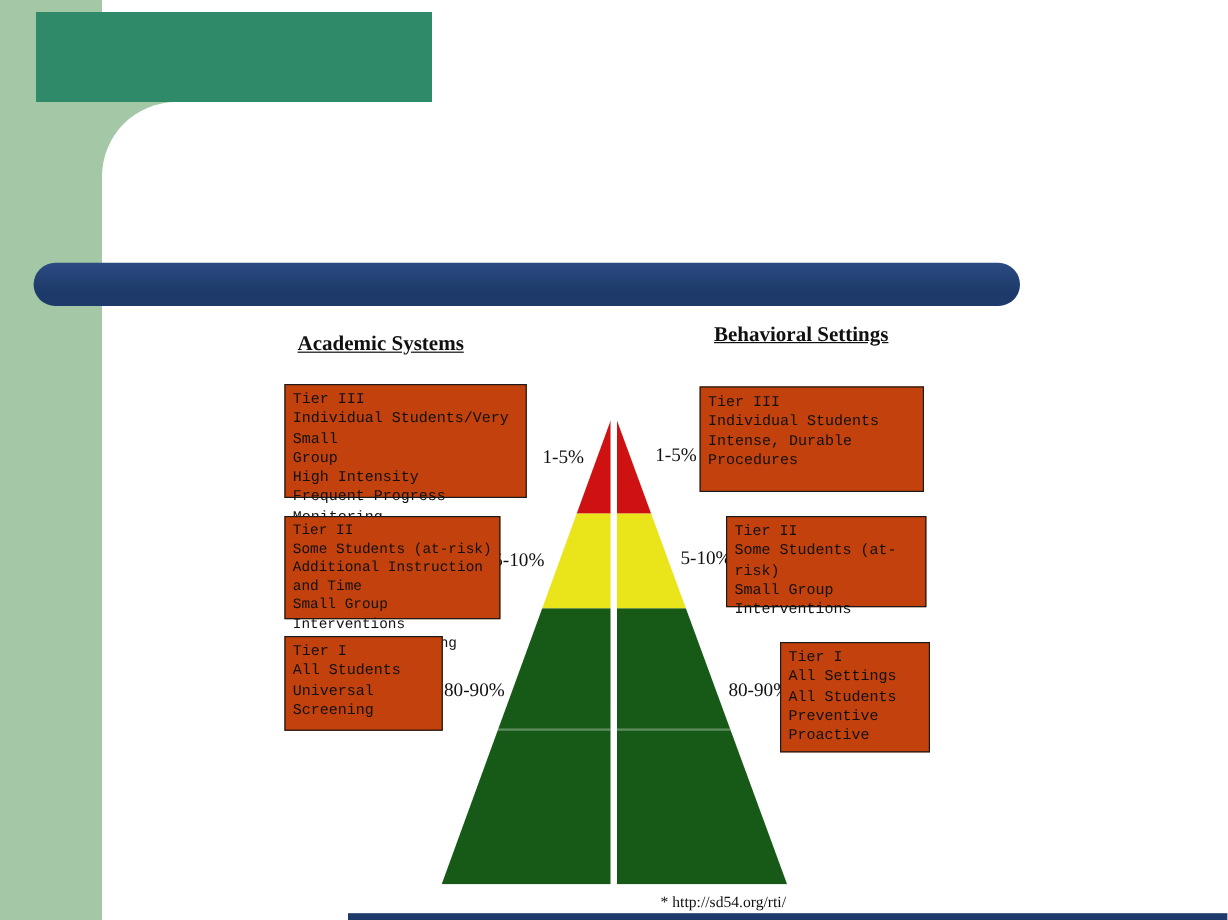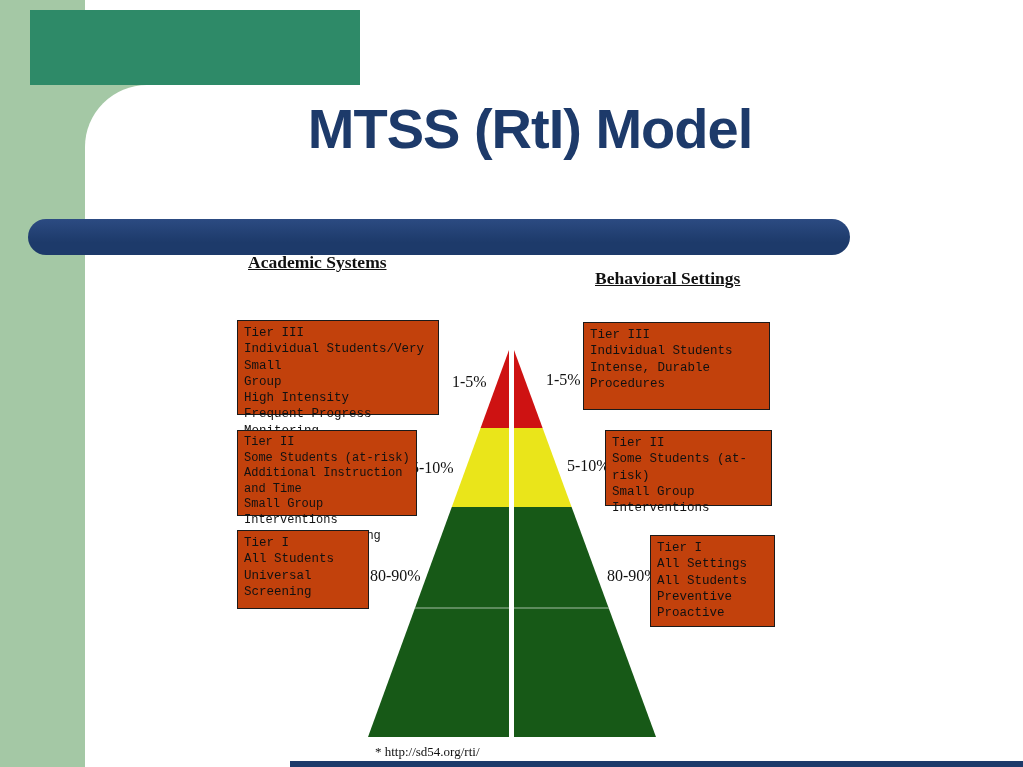--- a/index.html
+++ b/index.html
@@ -15,21 +15,21 @@
   .teal-block { position:absolute; left:30px; top:10px; width:330px; height:75px; background:#2E8A68; }
   .navy-bar { position:absolute; left:28px; top:219px; width:822px; height:36px;
               background:linear-gradient(#2c4b82,#1D3A6A 65%); border-radius:18px; }
   .bottom-line { position:absolute; left:290px; top:761px; width:733px; height:6px; background:#1D3A6A; }
 
   .slide-title { position:absolute; left:120px; top:96px; width:820px; text-align:center;
                  font-family:"Liberation Sans", sans-serif; font-weight:bold; font-size:56px;
                  letter-spacing:-1px; color:#1D3A6A; }
 
   .hdr { position:absolute; font-weight:bold; font-size:17.5px; text-decoration:underline; color:#111; }
-  #hdr-academic { left:248px; top:252px; }
+  #hdr-academic { left:248px; top:276px; }
   #hdr-behavioral { left:595px; top:268px; }
 
   
   .pyr-half { position:absolute; top:350px; height:387px; }
   #pyr-left  { left:368px; width:141px; clip-path:polygon(100% 0, 100% 100%, 0 100%); }
   #pyr-right { left:514px; width:142px; clip-path:polygon(0 0, 100% 100%, 0 100%); }
   .stripe { position:absolute; left:0; right:0; }
   .s-red    { top:0;     height:78px;  background:#CE1212; }
   .s-yellow { top:78px;  height:79px;  background:#EAE51A; }
   .s-green  { top:157px; height:230px; background:#175917; }
@@ -45,34 +45,33 @@
 
   .box { position:absolute; background:#c2410c; border:1px solid #1a1a1a; color:#111;
          font-size:12px; line-height:1.3; padding:4px 6px; white-space:pre-line;font-family:Liberation Mono, monospace; }
   #box-a3 { left:237px; top:320px; width:202px; height:95px; font-size:12.5px; }
   #box-a2 { left:237px; top:430px; width:180px; height:86px; }
   #box-a1 { left:237px; top:530px; width:132px; height:79px; font-size:12.5px; }
   #box-b3 { left:583px; top:322px; width:187px; height:88px; font-size:12.5px; }
   #box-b2 { left:605px; top:430px; width:167px; height:76px; font-size:12.5px; }
   #box-b1 { left:650px; top:535px; width:125px; height:92px; font-size:12.5px; }
 
-  .footer { position:absolute; left:375px; top:744px; width:280px; text-align:left;
+  .footer { position:absolute; left:375px; top:744px; width:280px; text-align:right;
             font-size:13px; color:#111; }
 </style>
 </head>
 <body>
 
 <div id="slide">
 
   <div class="green-band"></div>
   <div class="green-corner"></div>
   <div class="content-area"></div>
   <div class="teal-block"></div>
 
-  <div class="slide-title">MTSS (RtI) Model</div>
   <div class="navy-bar"></div>
 
   <div class="hdr" id="hdr-academic">Academic Systems</div>
   <div class="hdr" id="hdr-behavioral">Behavioral Settings</div>
 
   <div class="pyr-half" id="pyr-left">
     <div class="stripe s-red"></div>
     <div class="stripe s-yellow"></div>
     <div class="stripe s-green"></div>
     <div class="stripe s-seam"></div>

